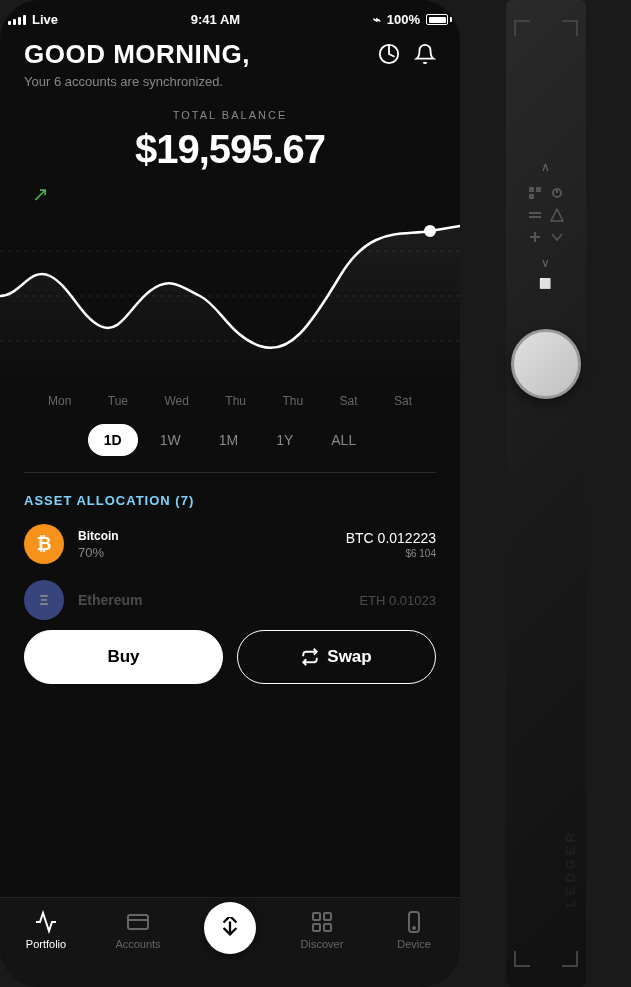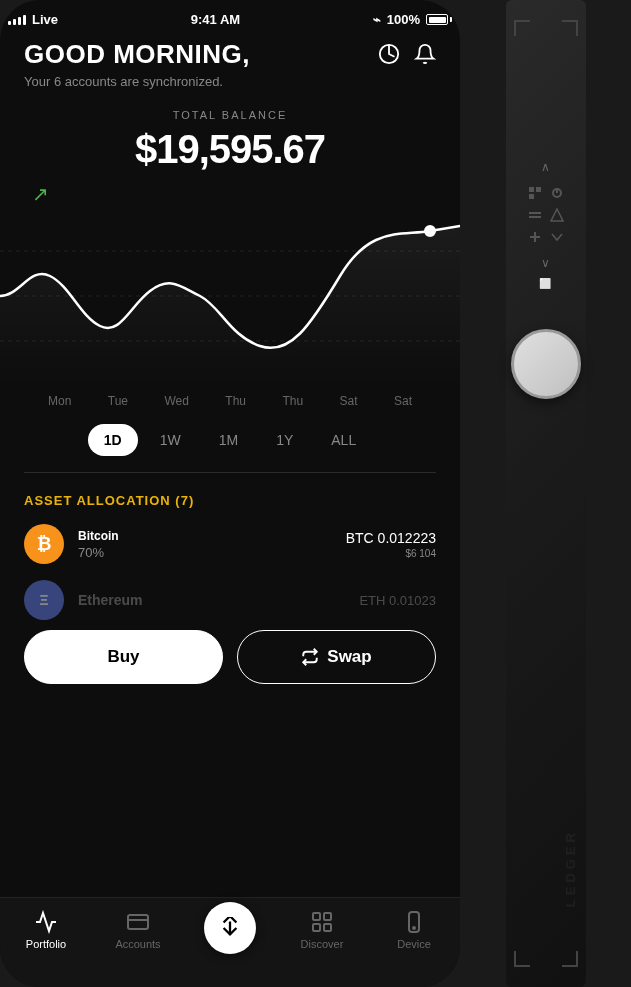--- a/index.html
+++ b/index.html
@@ -178,21 +178,21 @@
     .divider {
       height: 1px;
       background: #2a2a2a;
       margin: 8px 0 20px;
     }
 
     
     .section-title {
       font-size: 13px;
       font-weight: 700;
-      color: #eab308;
+      color: #7dd3fc;
       letter-spacing: 1px;
       margin-bottom: 16px;
     }
 
     
     .asset-item {
       display: flex;
       align-items: center;
       justify-content: space-between;
       margin-bottom: 16px;

